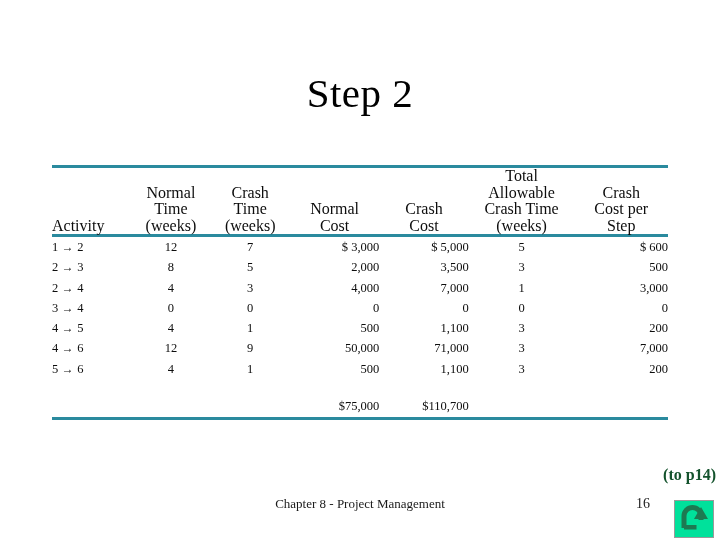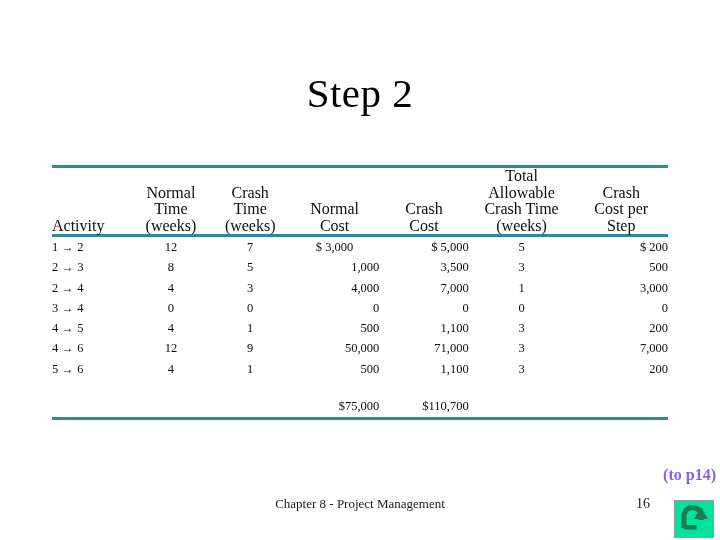--- a/index.html
+++ b/index.html
@@ -133,21 +133,21 @@
   }
 
   
   .to-ref {
     position: absolute;
     right: 4px;
     top: 466px;
     font-family: "Liberation Serif", serif;
     font-size: 16px;
     font-weight: bold;
-    color: #8b5cf6;
+    color: #14532d;
   }
 
   
   .footer-text {
     position: absolute;
     left: 0;
     top: 496px;
     width: 720px;
     text-align: center;
     font-family: "Liberation Serif", serif;
@@ -232,30 +232,30 @@
     </table>
 
     <div class="rule rule-header" style="background: rgb(42, 138, 158);"></div>
 
     <table class="data">
       <tbody id="tbody">
           <tr>
             <td class="activity" style="width: 78px;">1<span class="arrow">→</span>2</td>
             <td class="num" style="width: 78px;">12</td>
             <td class="num" style="width: 78px;">7</td>
-            <td class="money money-nc" style="width: 88px; text-align: center;">$ 3,000</td>
+            <td class="money money-nc" style="width: 88px;">$ 3,000</td>
             <td class="money money-cc" style="width: 88px; margin-left: 38px;">$ 5,000</td>
             <td class="num" style="width: 104px;">5</td>
-            <td class="money money-cpw" style="width: 92px;">$ 200</td>
+            <td class="money money-cpw" style="width: 92px;">$ 600</td>
           </tr>
           <tr>
             <td class="activity">2<span class="arrow">→</span>3</td>
             <td class="num">8</td>
             <td class="num">5</td>
-            <td class="money money-nc">1,000</td>
+            <td class="money money-nc">2,000</td>
             <td class="money money-cc">3,500</td>
             <td class="num">3</td>
             <td class="money money-cpw">500</td>
           </tr>
           <tr>
             <td class="activity">2<span class="arrow">→</span>4</td>
             <td class="num bold">4</td>
             <td class="num">3</td>
             <td class="money money-nc">4,000</td>
             <td class="money money-cc">7,000</td>

